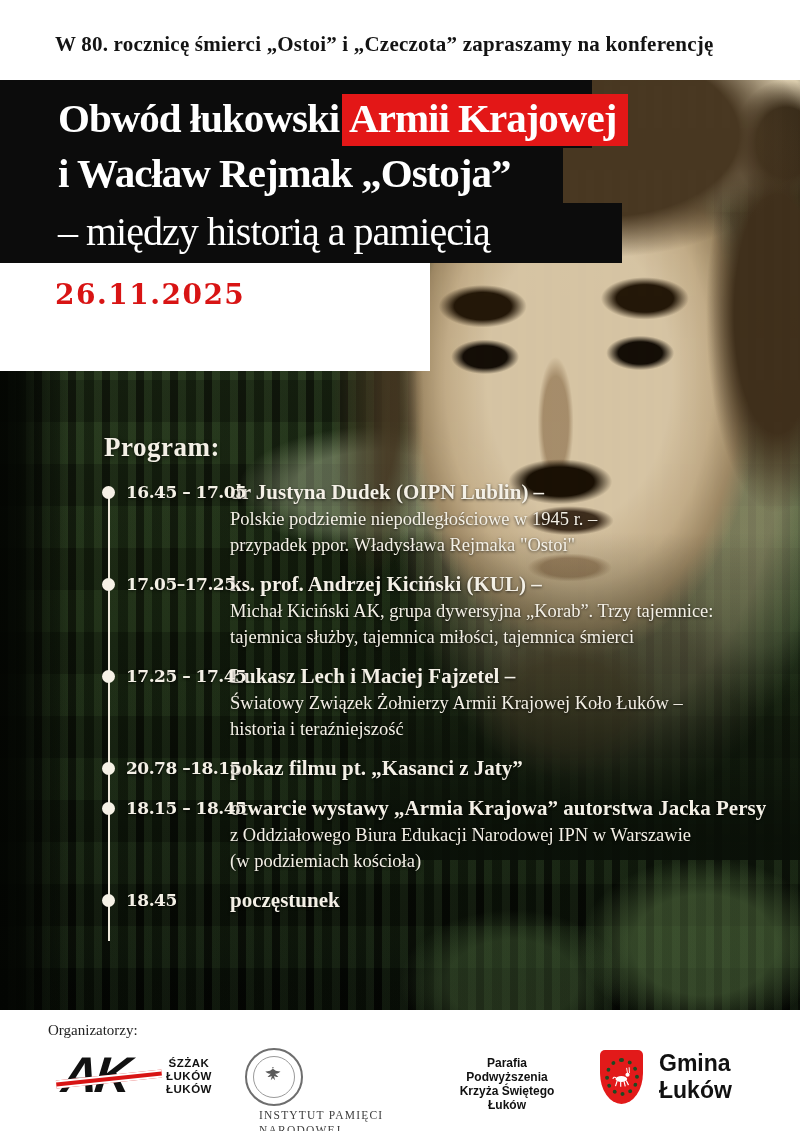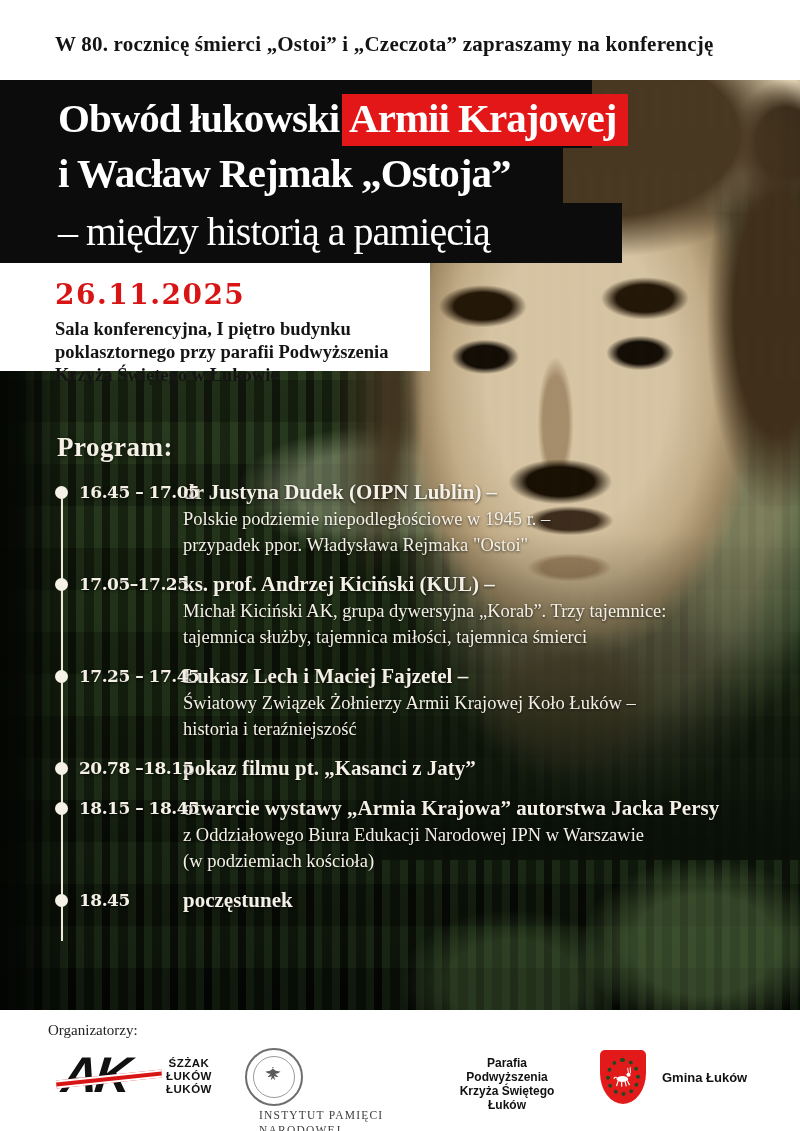--- a/index.html
+++ b/index.html
@@ -61,21 +61,21 @@
   .t-row2{width:563px;height:55px;padding-top:1px;font-size:41px;font-weight:700;}
   .t-row3{width:622px;height:60px;padding-top:5px;font-size:40px;font-weight:400;}
   .hl{background:var(--highlight);padding:1px 12px 5px 7px;margin-left:3px;}
 
   
   .date-box{position:absolute;left:0;top:183px;width:430px;height:108px;background:#fff;padding:15px 0 0 55px;}
   .date{font-family:"DejaVu Serif",serif;font-weight:700;font-size:28px;letter-spacing:1.5px;color:var(--red);margin-bottom:7px;}
   .venue div{font-size:18.5px;font-weight:700;line-height:23px;color:#141414;white-space:nowrap;}
 
   
-  .program{position:absolute;left:0;top:352px;width:716px;color:var(--prog-text);}
+  .program{position:absolute;left:0;top:352px;width:716px;color:var(--prog-text);padding-left:47px;}
   .program-heading{font-size:27px;font-weight:700;padding-left:57px;margin-bottom:16px;letter-spacing:.5px;text-shadow:0 1px 4px rgba(0,0,0,.7);}
   .program-list{position:relative;}
   .timeline{position:absolute;left:61px;top:10px;width:2px;height:452px;background:#efe9dc;}
   .p-item{position:relative;padding-left:183px;margin-bottom:13px;min-height:27px;}
   .dot{position:absolute;left:55px;top:7px;width:13px;height:13px;border-radius:50%;background:#f6f1e6;}
   .time{position:absolute;left:79px;top:3px;font-family:"DejaVu Serif",serif;font-weight:700;font-size:17px;letter-spacing:-.5px;white-space:nowrap;text-shadow:0 1px 3px rgba(0,0,0,.65);}
   .item-title{font-size:21px;font-weight:700;line-height:27px;white-space:nowrap;text-shadow:0 1px 3px rgba(0,0,0,.7);}
   .detail{font-size:18.5px;font-weight:400;line-height:26px;white-space:nowrap;text-shadow:0 1px 3px rgba(0,0,0,.7);}
 
   
@@ -94,21 +94,21 @@
   .ipn-text{margin-left:14px;padding-top:2px;}
   .ipn-name{font-family:"Liberation Serif",serif;font-size:11.5px;letter-spacing:1.2px;color:#3d3d3d;line-height:15px;}
   .ipn-rule{width:38px;border:none;border-top:1.5px solid #4a4a4a;margin:6px 0 5px;}
   .ipn-branch{font-family:"Liberation Serif",serif;font-size:14px;color:#2e2e2e;}
   
   .parafia{position:absolute;left:452px;top:46px;width:110px;text-align:center;font-weight:700;font-size:12px;line-height:14px;color:#111;}
   
   .gmina-group{position:absolute;left:600px;top:40px;display:flex;align-items:center;}
   .shield{width:46px;height:54px;background:var(--shield);border-radius:5px 5px 50% 50% / 5px 5px 58% 58%;display:flex;align-items:center;justify-content:center;}
   .wreath{width:34px;height:38px;border:4px dotted var(--wreath);border-radius:50%;display:flex;align-items:center;justify-content:center;}
-  .gmina-label{margin-left:16px;font-weight:700;font-size:13px;color:#111;}
+  .gmina-label{margin-left:16px;font-weight:700;font-size:23px;color:#111;}
 </style>
 </head>
 <body>
 
 <div class="poster">
 
   <div class="top-banner">
     <div class="line">W 80. rocznicę śmierci „Ostoi” i „Czeczota” zapraszamy na konferencję</div>
   </div>
 
@@ -119,25 +119,20 @@
     <div class="title-block">
       <div class="t-row t-row1">
         <span>Obwód łukowski</span><span class="hl">Armii Krajowej</span>
       </div>
       <div class="t-row t-row2">i Wacław Rejmak „Ostoja”</div>
       <div class="t-row t-row3">– między historią a pamięcią</div>
     </div>
 
     <div class="date-box">
       <div class="date">26.11.2025</div>
-      <div class="venue">
-        <div>Sala konferencyjna, I piętro budynku</div>
-        <div>poklasztornego przy parafii Podwyższenia</div>
-        <div>Krzyża Świętego w Łukowie</div>
-      </div>
     </div>
 
     <div class="program">
       <div class="program-heading">Program:</div>
       <div class="program-list">
         <div class="timeline"></div>
 
 
   <div class="p-item">
     <span class="dot"></span>

